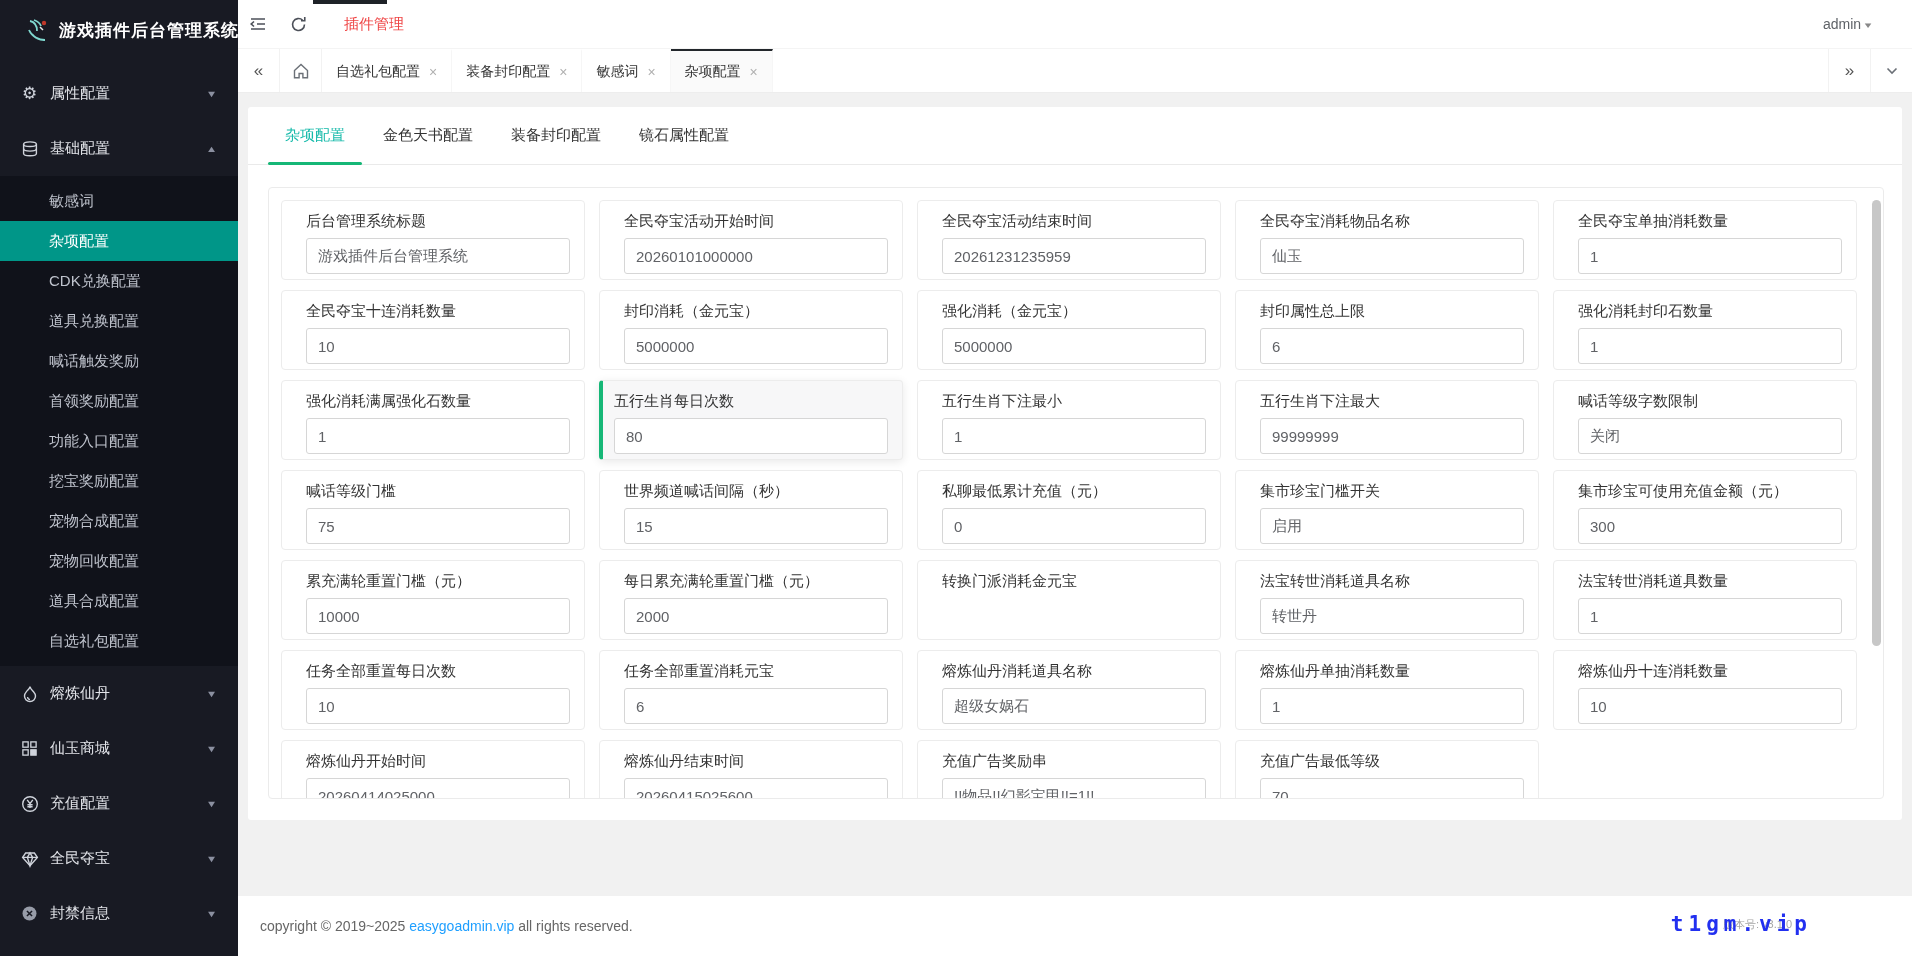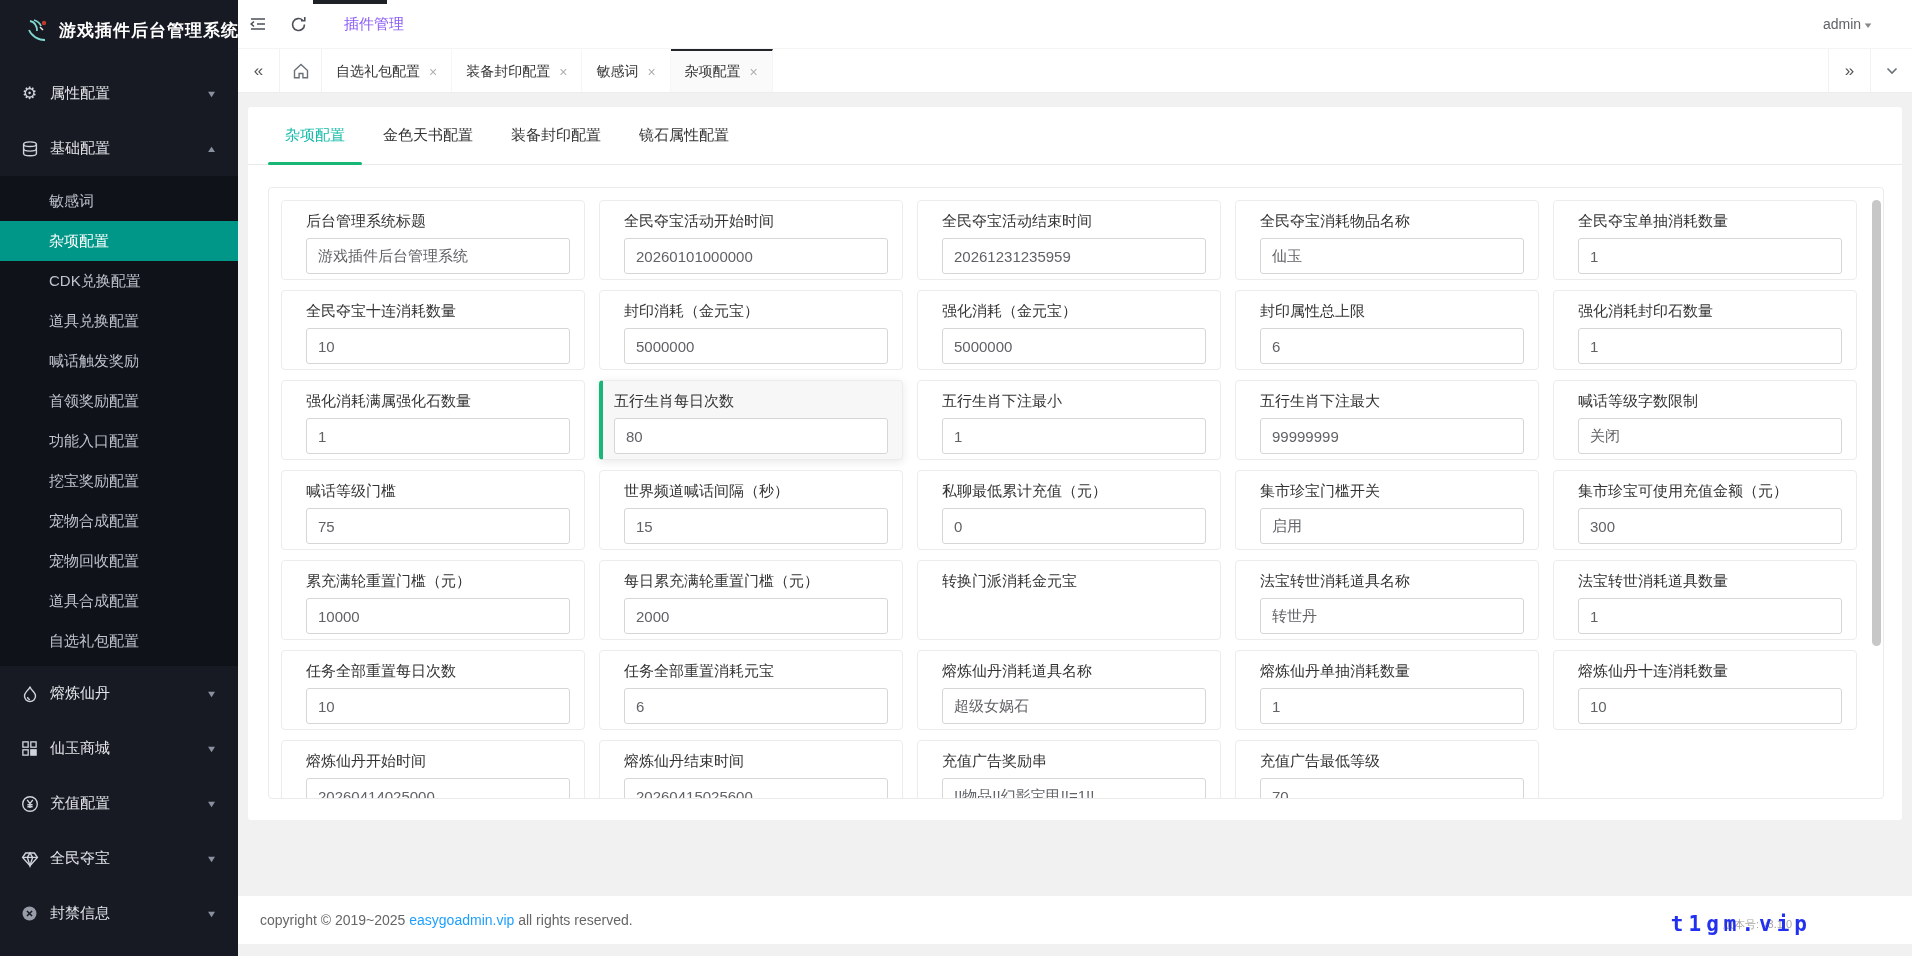--- a/index.html
+++ b/index.html
@@ -22,21 +22,21 @@
   .submenu-item { height:40px; line-height:40px; padding-left:49px; color:#bfc3cd; font-size:15px; cursor:pointer; white-space:nowrap; }
   .submenu-item.active { background:var(--sidebar-active,#009688); color:#fff; }
 
   
   .main { flex:1; display:flex; flex-direction:column; height:956px; min-width:0; }
 
   .header { height:48px; background:#fff; display:flex; align-items:center; position:relative; flex:none; }
   .topnav-indicator { position:absolute; left:75px; top:0; width:74px; height:4px; background:#1e2227; }
   .hicon { width:40px; height:48px; display:inline-flex; align-items:center; justify-content:center; cursor:pointer; }
   .hicon:first-of-type { margin-left:2px; }
-  .breadcrumb { font-size:15px; color:#8b5cf6; margin-left:26px; cursor:pointer; }
+  .breadcrumb { font-size:15px; color:#ef4444; margin-left:26px; cursor:pointer; }
   .spacer { flex:1; }
   .user { display:inline-flex; align-items:center; margin-right:40px; cursor:pointer; color:#5f6368; font-size:14px; }
   .user-caret { font-size:8px; color:#888; margin-left:3px; transform:scaleX(1.4) translateY(1px); }
 
   .tabbar { height:45px; background:#fff; border-top:1px solid #f4f4f4; border-bottom:1px solid #ededed; display:flex; align-items:stretch; flex:none; }
   .tbtn { width:42px; display:inline-flex; align-items:center; justify-content:center; color:#555; font-size:17px; cursor:pointer; }
   .tbtn.br { border-right:1px solid #f2f2f2; }
   .tbtn.bl { border-left:1px solid #f2f2f2; }
   .tabs { flex:1; display:flex; align-items:stretch; overflow:hidden; }
   .tab { display:inline-flex; align-items:center; padding:0 14px; font-size:14px; color:#333; border-top:2px solid transparent; border-right:1px solid #f6f6f6; cursor:pointer; white-space:nowrap; }
@@ -52,21 +52,21 @@
 
   .fields-box { margin:22px 18px 0 20px; height:612px; border:1px solid #ebebeb; border-radius:4px; position:relative; overflow:hidden; background:#fff; }
   .fields-grid { padding:12px 26px 0 12px; display:grid; grid-template-columns:repeat(5,1fr); gap:10px 14px; grid-auto-rows:80px; }
   .fcard { border:1px solid #ececec; border-radius:4px; background:#fff; padding:11px 14px 0 24px; overflow:hidden; }
   .fcard.hl { background:#f7f7f8; border-left:4px solid var(--green,#16b777); padding-left:11px; box-shadow:0 2px 10px rgba(0,0,0,.09); }
   .flabel { font-size:15px; color:#333; line-height:18px; white-space:nowrap; }
   .finput { margin-top:8px; width:100%; height:36px; border:1px solid #d6d6d6; border-radius:3px; padding:0 11px; font-size:15px; color:#606266; background:#fff; outline:none; font-family:inherit; }
   .vscroll { position:absolute; top:2px; right:2px; bottom:2px; width:9px; }
   .vthumb { position:absolute; top:10px; right:0; width:9px; height:446px; background:#c7c7c7; border-radius:5px; }
 
-  .footer { height:48px; background:#fff; flex:none; display:flex; align-items:center; padding-left:22px; position:relative; font-size:14px; color:#666; }
+  .footer { height:60px; background:#fff; flex:none; display:flex; align-items:center; padding-left:22px; position:relative; font-size:14px; color:#666; }
   .flink { color:var(--link,#1e9fff); text-decoration:none; cursor:pointer; }
   .version { position:absolute; right:120px; top:21px; color:#a6a6a6; font-size:11px; }
   .watermark { position:absolute; right:100px; top:16px; color:var(--wm,#2230f0); font-family:"DejaVu Sans Mono",monospace; font-weight:bold; font-size:21px; letter-spacing:5px; }
 </style>
 </head>
 <body>
 
 <div class="app">
 
   <aside class="sidebar">

